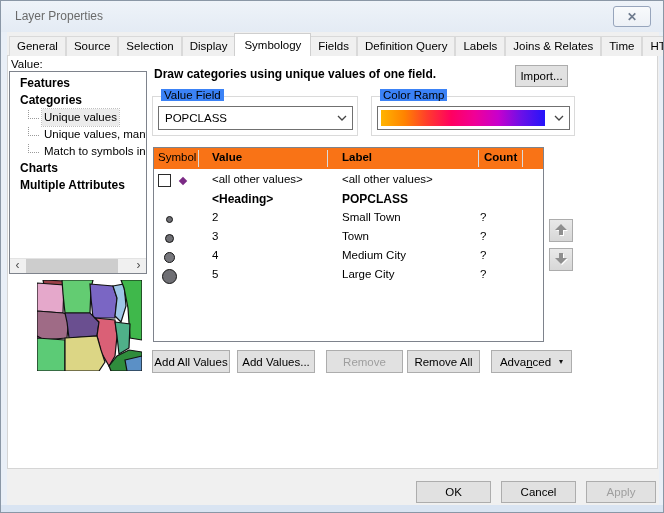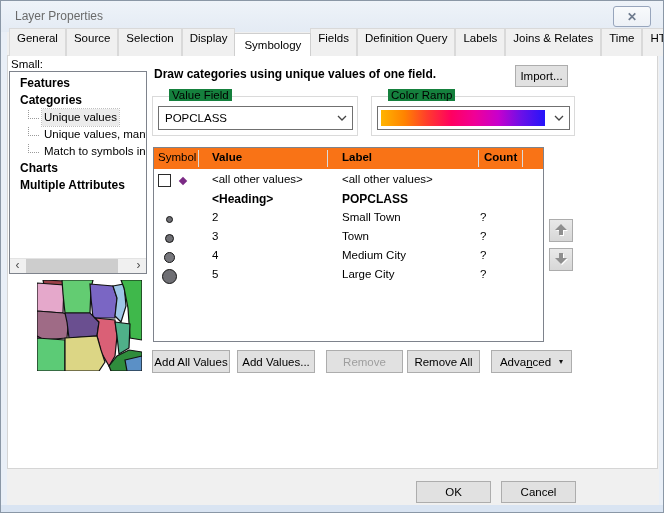--- a/index.html
+++ b/index.html
@@ -12,21 +12,21 @@
   .titlebar{ position:absolute; left:0; top:0; width:100%; height:31px;
     background:linear-gradient(#EEF3F9,#E4EBF4);padding-left:16px; }
   .title-text{ position:absolute; left:14px; top:8px; font-size:12px; color:#6A6A6A; }
   .close-btn{ position:absolute; left:612px; top:5px; width:38px; height:21px;
     background:linear-gradient(#F8FAFC,#EDF1F6); border:1px solid #97A5BC; border-radius:3px;
     display:flex; align-items:center; justify-content:center;
     color:#6E7B8E; font-weight:bold; font-size:12px; cursor:pointer; }
   .face{ position:absolute; left:6px; top:31px; width:652px; height:475px; background:#F0F0F0; }
 
   .tabstrip{ position:absolute; left:8px; top:33px; height:22px; display:flex; align-items:flex-end; z-index:3; }
-  .tab{ height:28px; line-height:19px; padding:0 7px; background:#F0F0F0;
+  .tab{ height:20px; line-height:19px; padding:0 7px; background:#F0F0F0;
     border:1px solid #D9D9D9; border-bottom:none; margin-right:0px; font-size:11.5px;
     color:#000; cursor:pointer; white-space:nowrap; }
   .tab.active{ height:23px; line-height:22px; background:#FFFFFF; border-color:#CFCFCF;
     position:relative; z-index:4; margin:0 -1px; padding:0 9px; }
 
   .page{ position:absolute; left:6px; top:54px; width:651px; height:414px;
     background:#FFFFFF; border:1px solid #D5D5D5; z-index:1; }
 
   .label{ position:absolute; font-size:11.5px; }
   .show-label{ left:10px; top:57px; z-index:2; }
@@ -52,21 +52,21 @@
 
   .heading{ position:absolute; left:153px; top:66px; width:355px; font-weight:bold;
     font-size:12px; z-index:2; }
 
   .win-btn{ position:absolute; background:#E1E1E1; border:1px solid #ADADAD;
     font-family:"Liberation Sans", sans-serif; font-size:11.5px; color:#000;
     display:flex; align-items:center; justify-content:center; cursor:pointer; z-index:2; }
   .win-btn.disabled{ color:#9E9E9E; cursor:default; }
 
   .groupbox{ position:absolute; border:1px solid #DADADA; z-index:2; background:#fff; }
-  .groupbox .legend{ position:absolute; top:-8px; left:16px; background:#15803d; padding:0 3px;
+  .groupbox .legend{ position:absolute; top:-8px; left:8px; background:#3b82f6; padding:0 3px;
     font-size:11.5px; color:#000; }
   .combo{ position:absolute; background:#fff; border:1px solid #707070; display:flex;
     align-items:center; cursor:pointer; }
   .combo .combo-text{ padding-left:6px; font-size:11.5px; flex:1; }
   .combo .chev{ width:20px; display:flex; align-items:center; justify-content:center; flex:none; }
   .ramp{ position:absolute; left:3px; top:3px; bottom:3px; right:24px; }
 
   .listbox{ position:absolute; left:152px; top:146px; width:391px; height:195px;
     background:#fff; border:1px solid #7E838C; z-index:2; overflow:hidden; }
   .lb-header{ position:absolute; left:0; top:0; width:100%; height:21px; background:#f97316; }
@@ -113,21 +113,21 @@
       <div class="tab">Fields</div>
       <div class="tab">Definition Query</div>
       <div class="tab">Labels</div>
       <div class="tab">Joins &amp; Relates</div>
       <div class="tab">Time</div>
       <div class="tab">HTML Popup</div>
     </div>
 
   <div class="page"></div>
 
-  <span class="label show-label">Small:</span>
+  <span class="label show-label">Value:</span>
 
   <div class="treebox" id="treebox">
     <div style="height:3px"></div>
     <div id="tree-items">
         <div class="tree-item bold">
           <span class="txt">Features</span>
         </div>
         <div class="tree-item bold">
           <span class="txt">Categories</span>
         </div>
@@ -277,15 +277,16 @@
   <button class="win-btn" style="left:236px; top:349px; width:78px; height:23px;">Add Values...</button>
   <button class="win-btn disabled" style="left:325px; top:349px; width:77px; height:23px;">Remove</button>
   <button class="win-btn" style="left:406px; top:349px; width:73px; height:23px;">Remove All</button>
   <button class="win-btn" style="left:415px; top:480px; width:75px; height:22px;">OK</button>
 
   <button class="win-btn" style="left:490px; top:349px; width:81px; height:23px;">
     <span><span>Adva</span><span class="mnemonic">n</span><span>ced</span></span>
     <span class="adv-caret">▾</span>
   </button>
   <button class="win-btn" style="left:500px; top:480px; width:75px; height:22px;">Cancel</button>
+  <button class="win-btn disabled" style="left:585px; top:480px; width:70px; height:22px;">Apply</button>
 
   <div class="footer-edge"></div>
 </div>
 
 </body></html>

